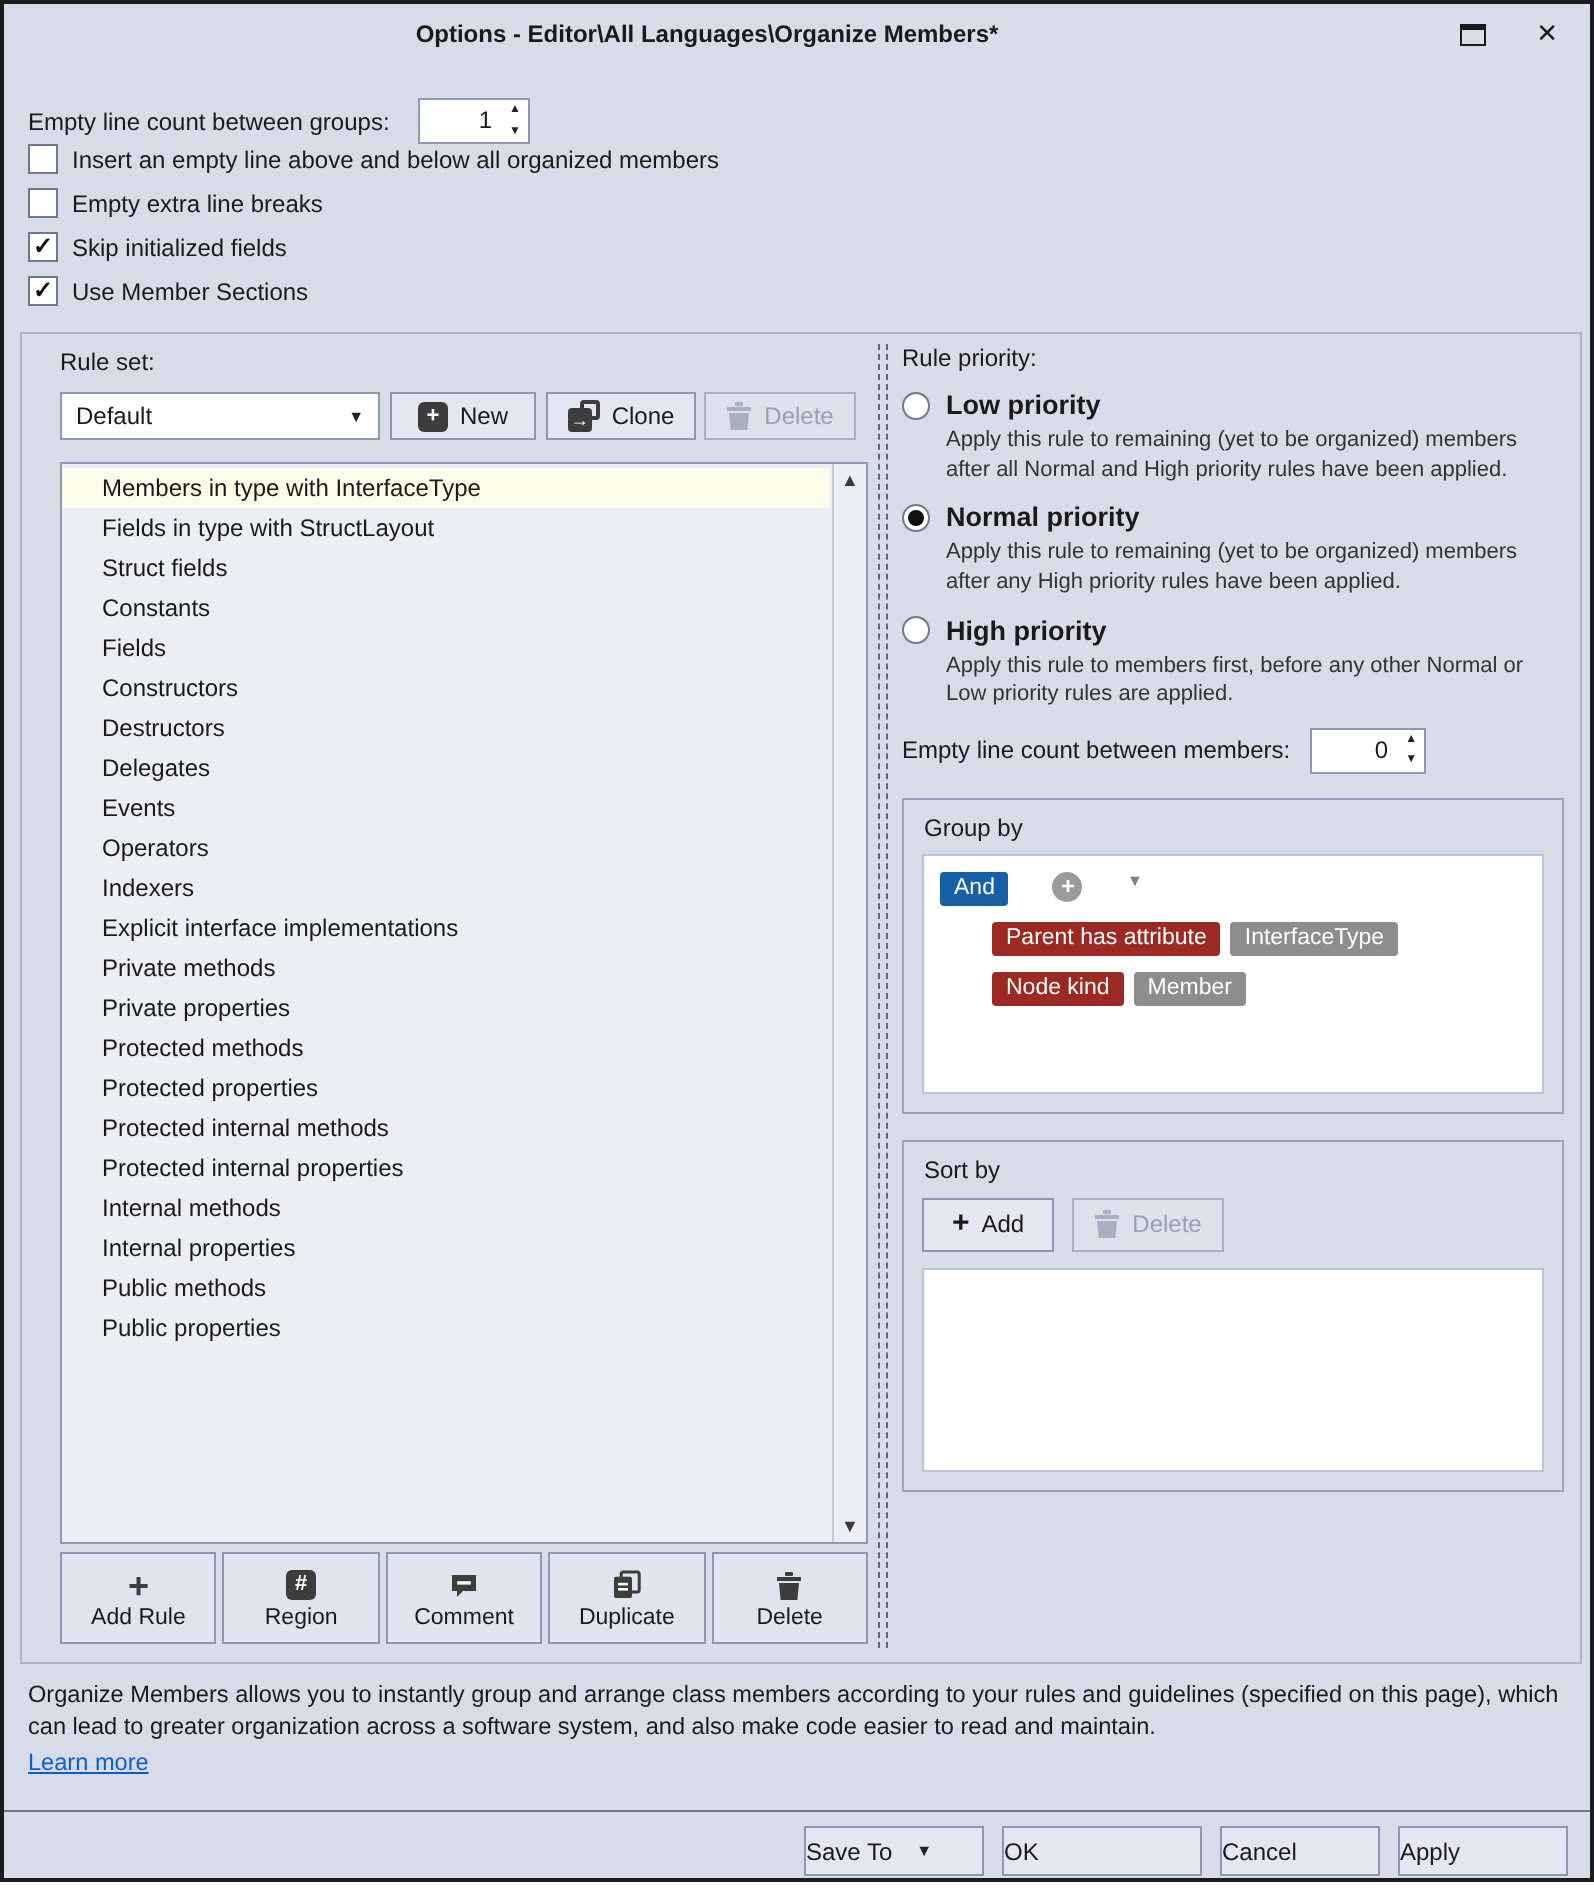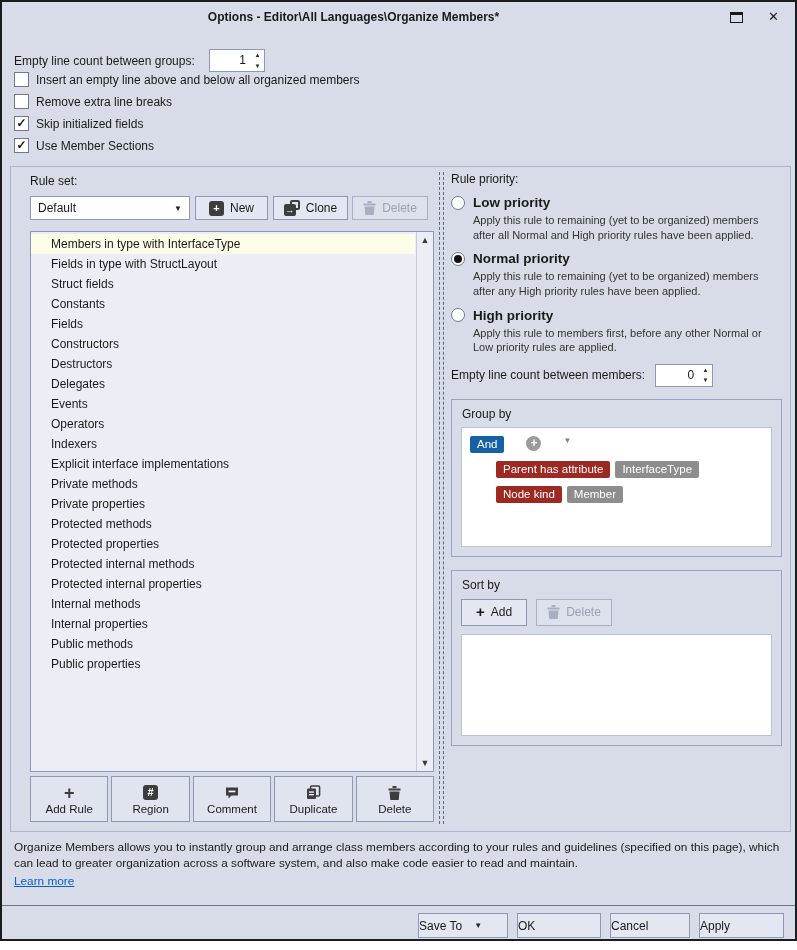--- a/index.html
+++ b/index.html
@@ -89,21 +89,21 @@
   .btn-sort-del { width:76px; height:27px; }
   .sort-inner { height:102px; }
 
   
   .desc { position:absolute; left:12px; top:838px; width:775px; font-size:11.8px; line-height:1.35; color:#1a1a1a; }
   .link { display:inline-block; margin-top:2px; color:#0b5fcd; text-decoration:underline; font-size:11.8px; }
   .footer-sep { position:absolute; left:0px; right:0px; top:903px; border-top:1px solid #70758a; }
   .footer-btns { position:absolute; right:11px; top:911px; display:flex; gap:9px; }
   .fbtn { height:25px; background:#e4e7f1; border:1px solid #8e97b3; display:flex; align-items:center; justify-content:flex-start; gap:12px; font-size:12px; }
   .fbtn .caret { font-size:8px; color:#222; }
-  .fbtn-saveto { width:90px; } .fbtn-ok { width:84px; } .fbtn-cancel { width:80px; } .fbtn-apply { width:85px; }
+  .fbtn-saveto { width:90px; } .fbtn-ok { width:100px; } .fbtn-cancel { width:80px; } .fbtn-apply { width:85px; }
 
   svg { display:block; }
 </style>
 </head>
 <body>
 
 <div class="dialog">
 
   <div class="titlebar">
     <div class="title">Options - Editor\All Languages\Organize Members*</div>
@@ -119,21 +119,21 @@
         <span>▼</span>
       </div>
   </div>
   <div class="checkbox-list">
       <div class="cb-row">
         <span class="checkbox"></span>
         <span class="cb-label">Insert an empty line above and below all organized members</span>
       </div>
       <div class="cb-row">
         <span class="checkbox"></span>
-        <span class="cb-label">Remove extra line breaks</span>
+        <span class="cb-label">Empty extra line breaks</span>
       </div>
       <div class="cb-row">
         <span class="checkbox checked">✓</span>
         <span class="cb-label">Skip initialized fields</span>
       </div>
       <div class="cb-row">
         <span class="checkbox checked">✓</span>
         <span class="cb-label">Use Member Sections</span>
       </div>
     </div>

